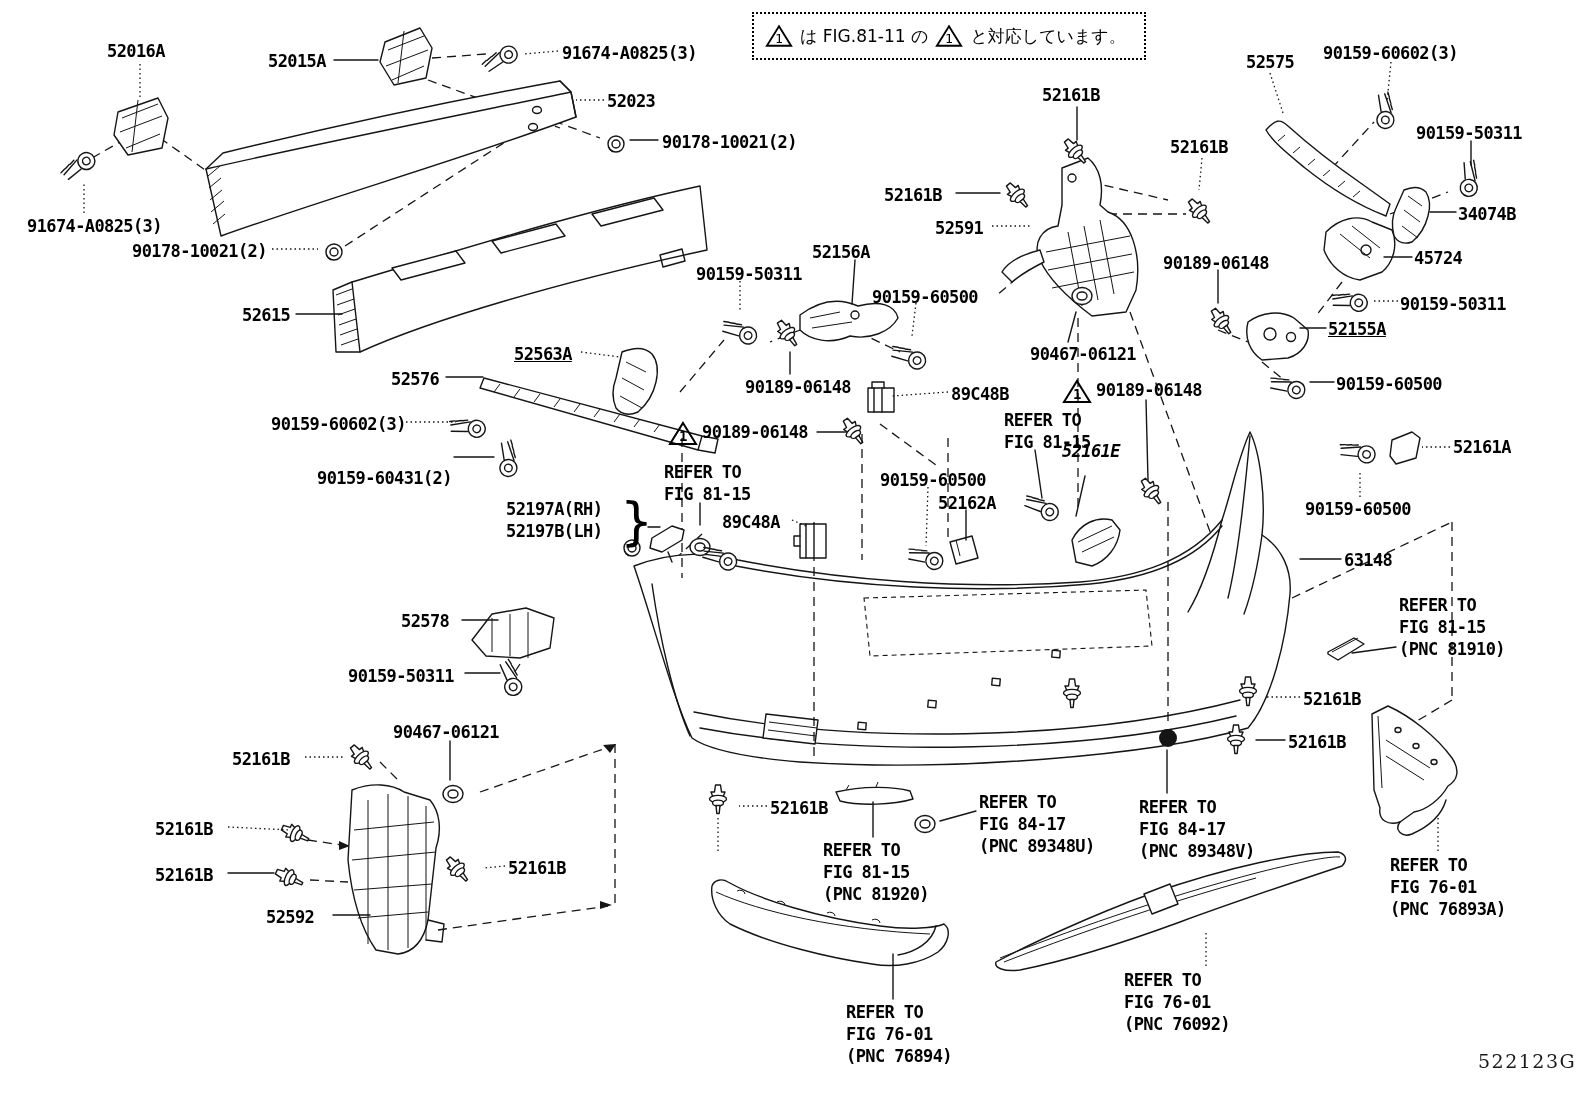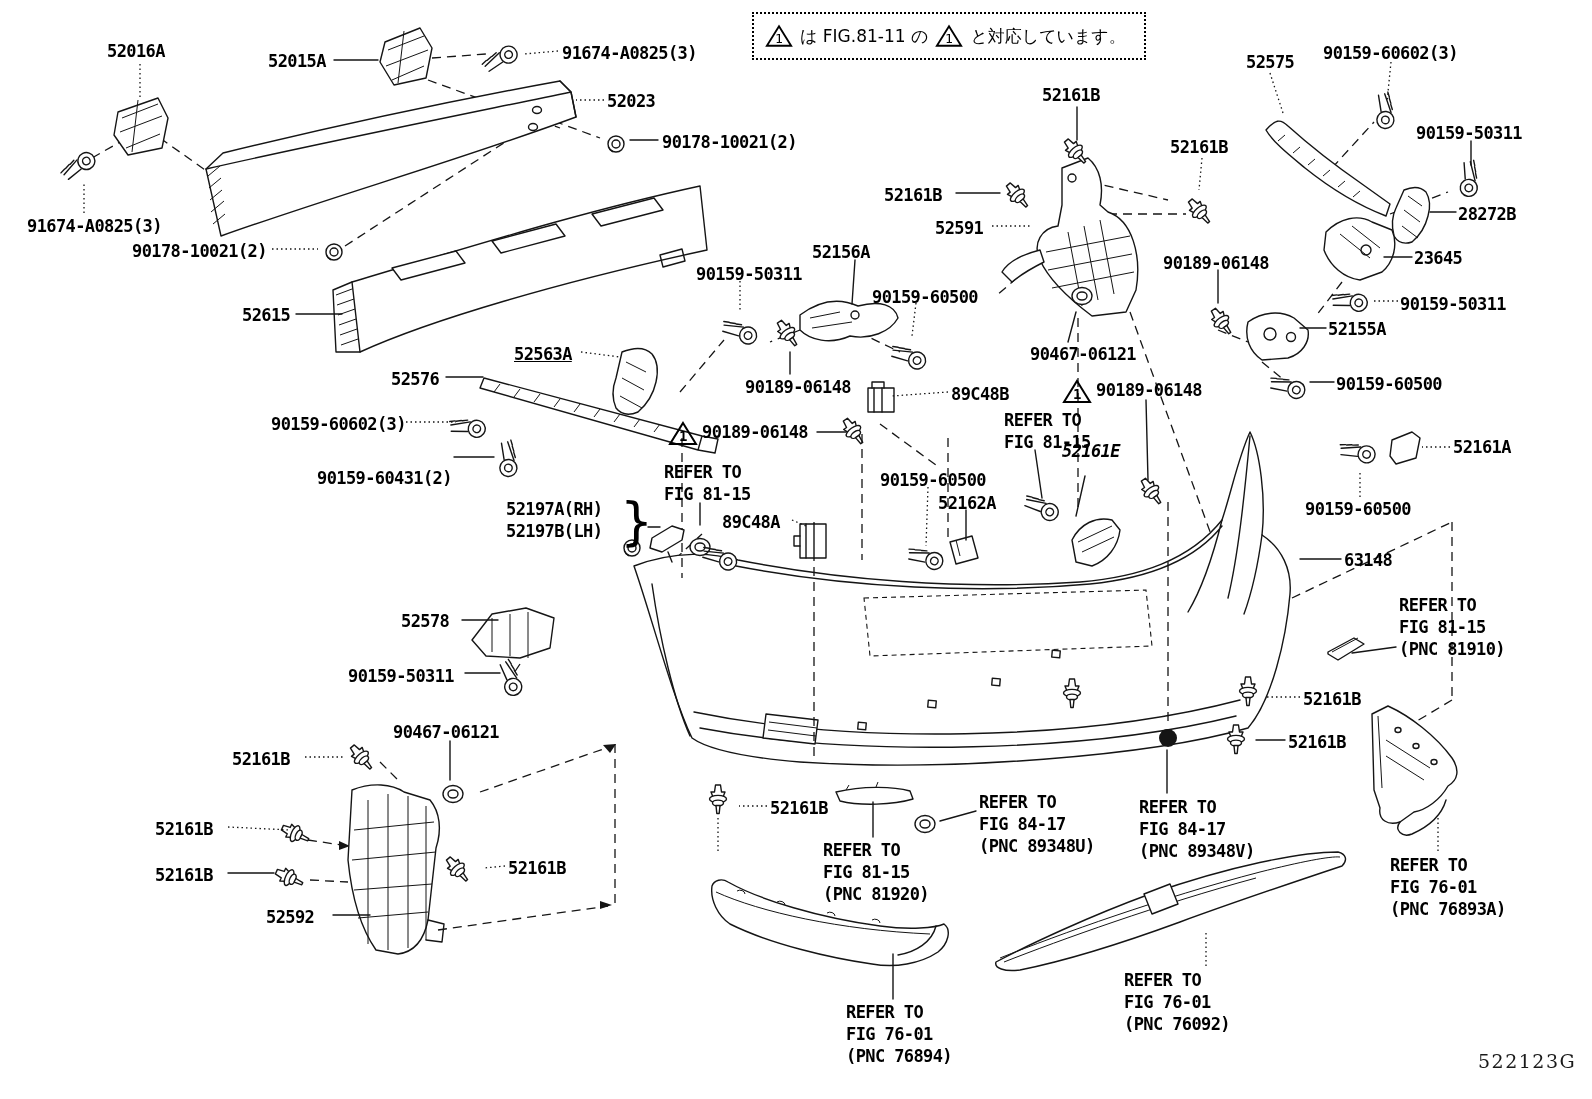--- a/index.html
+++ b/index.html
@@ -300,25 +300,25 @@
       <div class="lbl" style="left: 391px; top: 368px;">52576</div>
       <div class="lbl" style="left: 271px; top: 413px;">90159-60602(3)</div>
       <div class="lbl" style="left: 317px; top: 467px;">90159-60431(2)</div>
       <div class="lbl" style="left: 1042px; top: 84px;">52161B</div>
       <div class="lbl" style="left: 1170px; top: 136px;">52161B</div>
       <div class="lbl" style="left: 884px; top: 184px;">52161B</div>
       <div class="lbl" style="left: 935px; top: 217px;">52591</div>
       <div class="lbl" style="left: 1246px; top: 51px;">52575</div>
       <div class="lbl" style="left: 1323px; top: 42px;">90159-60602(3)</div>
       <div class="lbl" style="left: 1416px; top: 122px;">90159-50311</div>
-      <div class="lbl" style="left: 1458px; top: 203px;">28272B</div>
-      <div class="lbl" style="left: 1414px; top: 247px;">23645</div>
+      <div class="lbl" style="left: 1458px; top: 203px;">34074B</div>
+      <div class="lbl" style="left: 1414px; top: 247px;">45724</div>
       <div class="lbl" style="left: 1163px; top: 252px;">90189-06148</div>
       <div class="lbl" style="left: 1400px; top: 293px;">90159-50311</div>
-      <div class="lbl" style="left: 1328px; top: 318px;">52155A</div>
+      <div class="lbl" style="left: 1328px; top: 318px; text-decoration: underline;">52155A</div>
       <div class="lbl" style="left: 1336px; top: 373px;">90159-60500</div>
       <div class="lbl" style="left: 1030px; top: 343px;">90467-06121</div>
       <div class="lbl" style="left: 812px; top: 241px;">52156A</div>
       <div class="lbl" style="left: 696px; top: 263px;">90159-50311</div>
       <div class="lbl" style="left: 872px; top: 286px;">90159-60500</div>
       <div class="lbl" style="left: 745px; top: 376px;">90189-06148</div>
       <div class="lbl" style="left: 951px; top: 383px;">89C48B</div>
       <div class="lbl" style="left: 668px; top: 421px;"><svg class="tri" width="30" height="25" viewBox="0 0 30 25">
           <path d="M15 2 L28 23 H2 Z" fill="none" stroke="#000" stroke-width="2"></path>
           <text x="15" y="20" text-anchor="middle" font-size="14" font-family="DejaVu Sans Mono, monospace">1</text>

